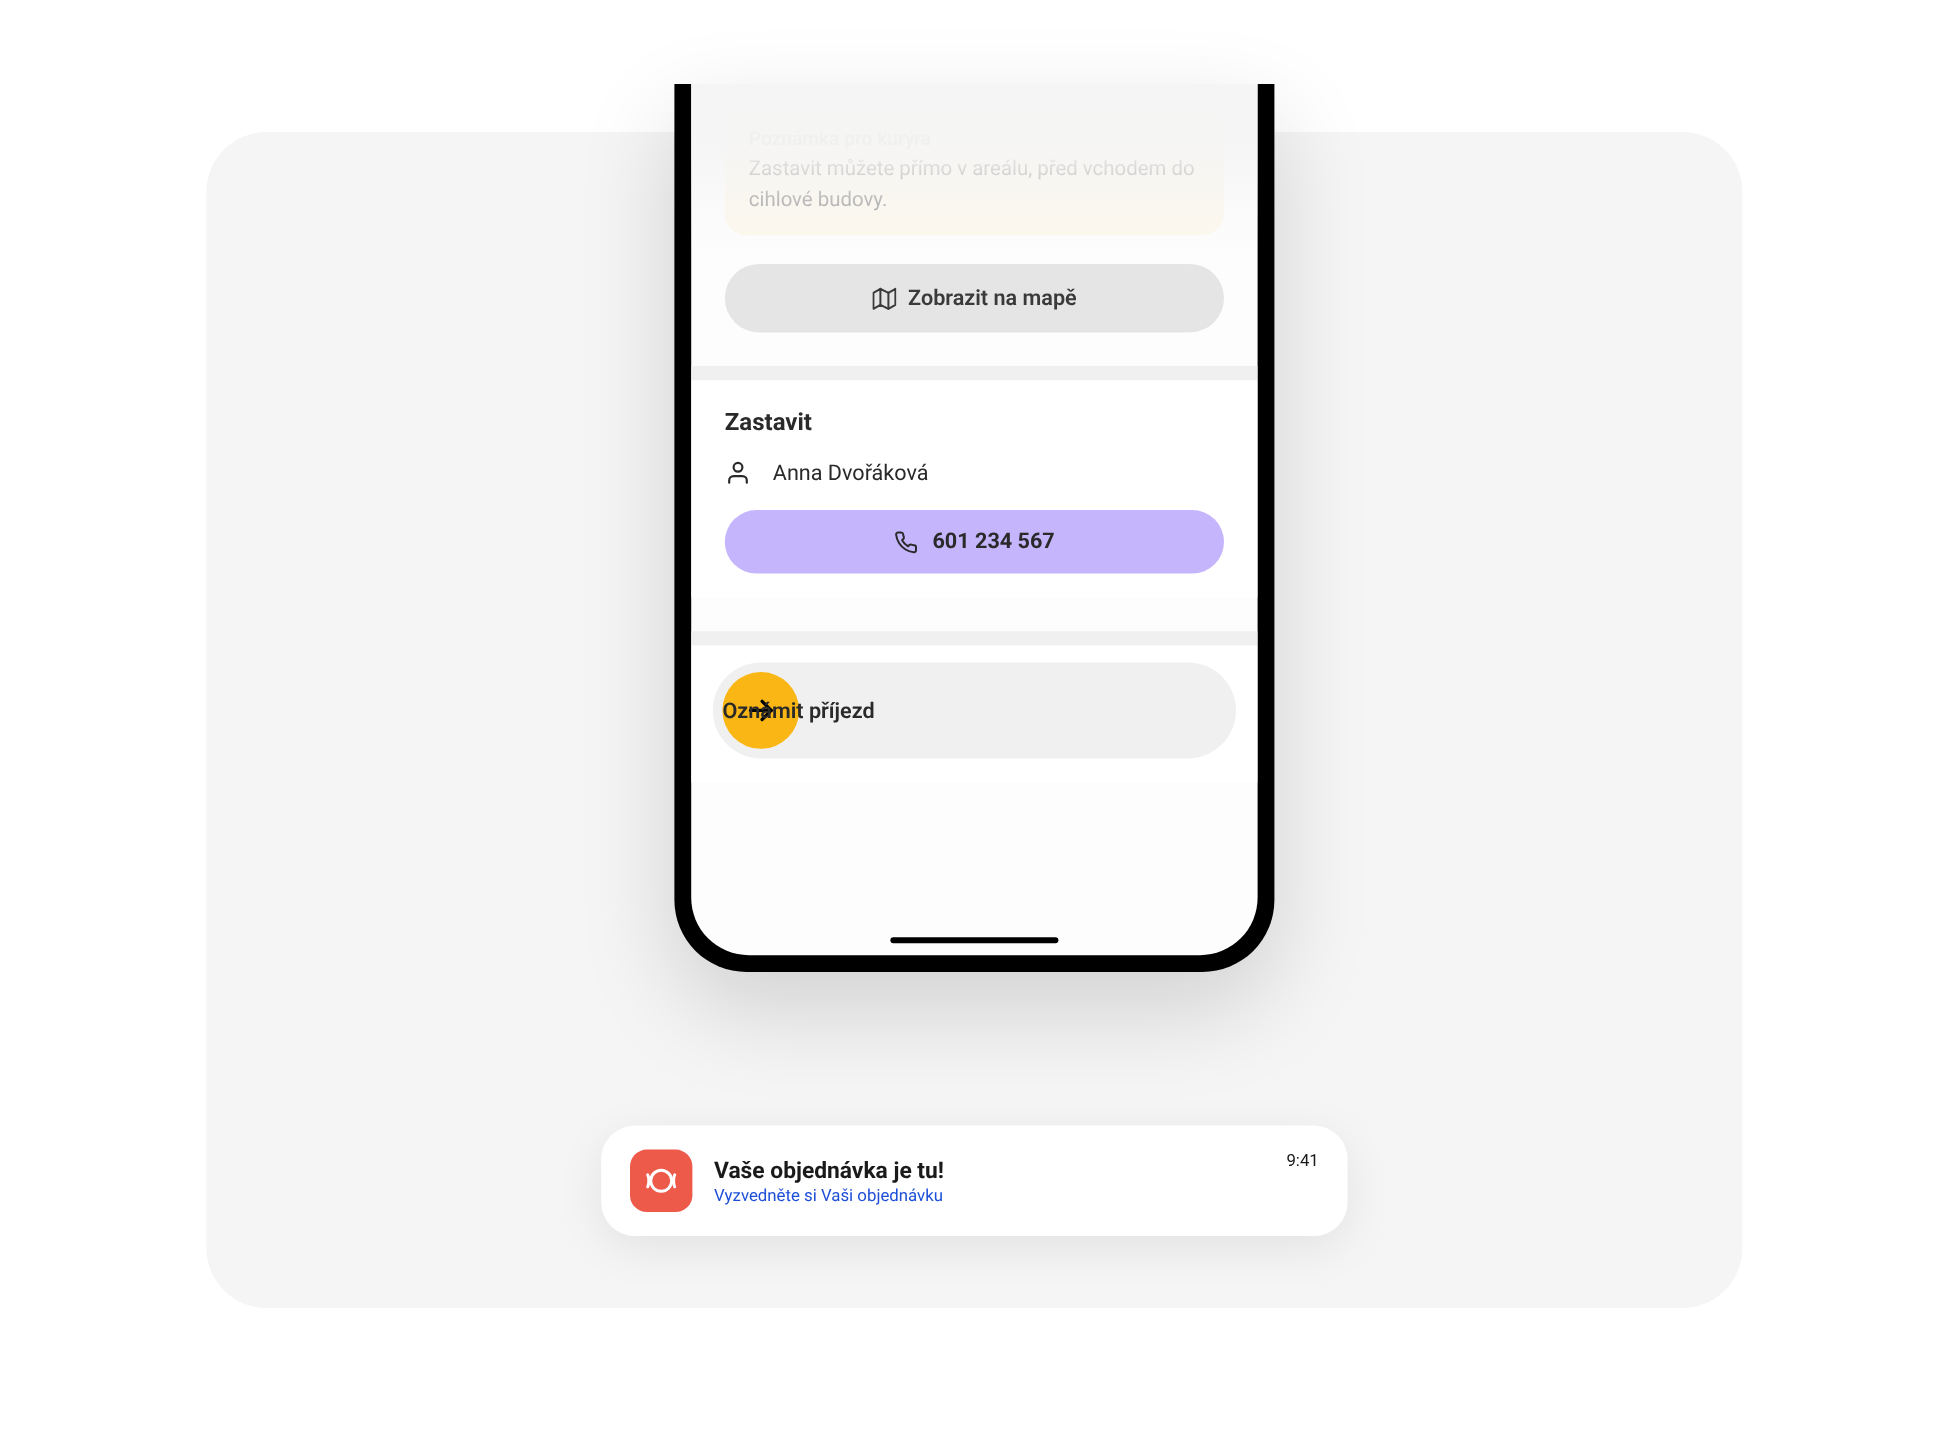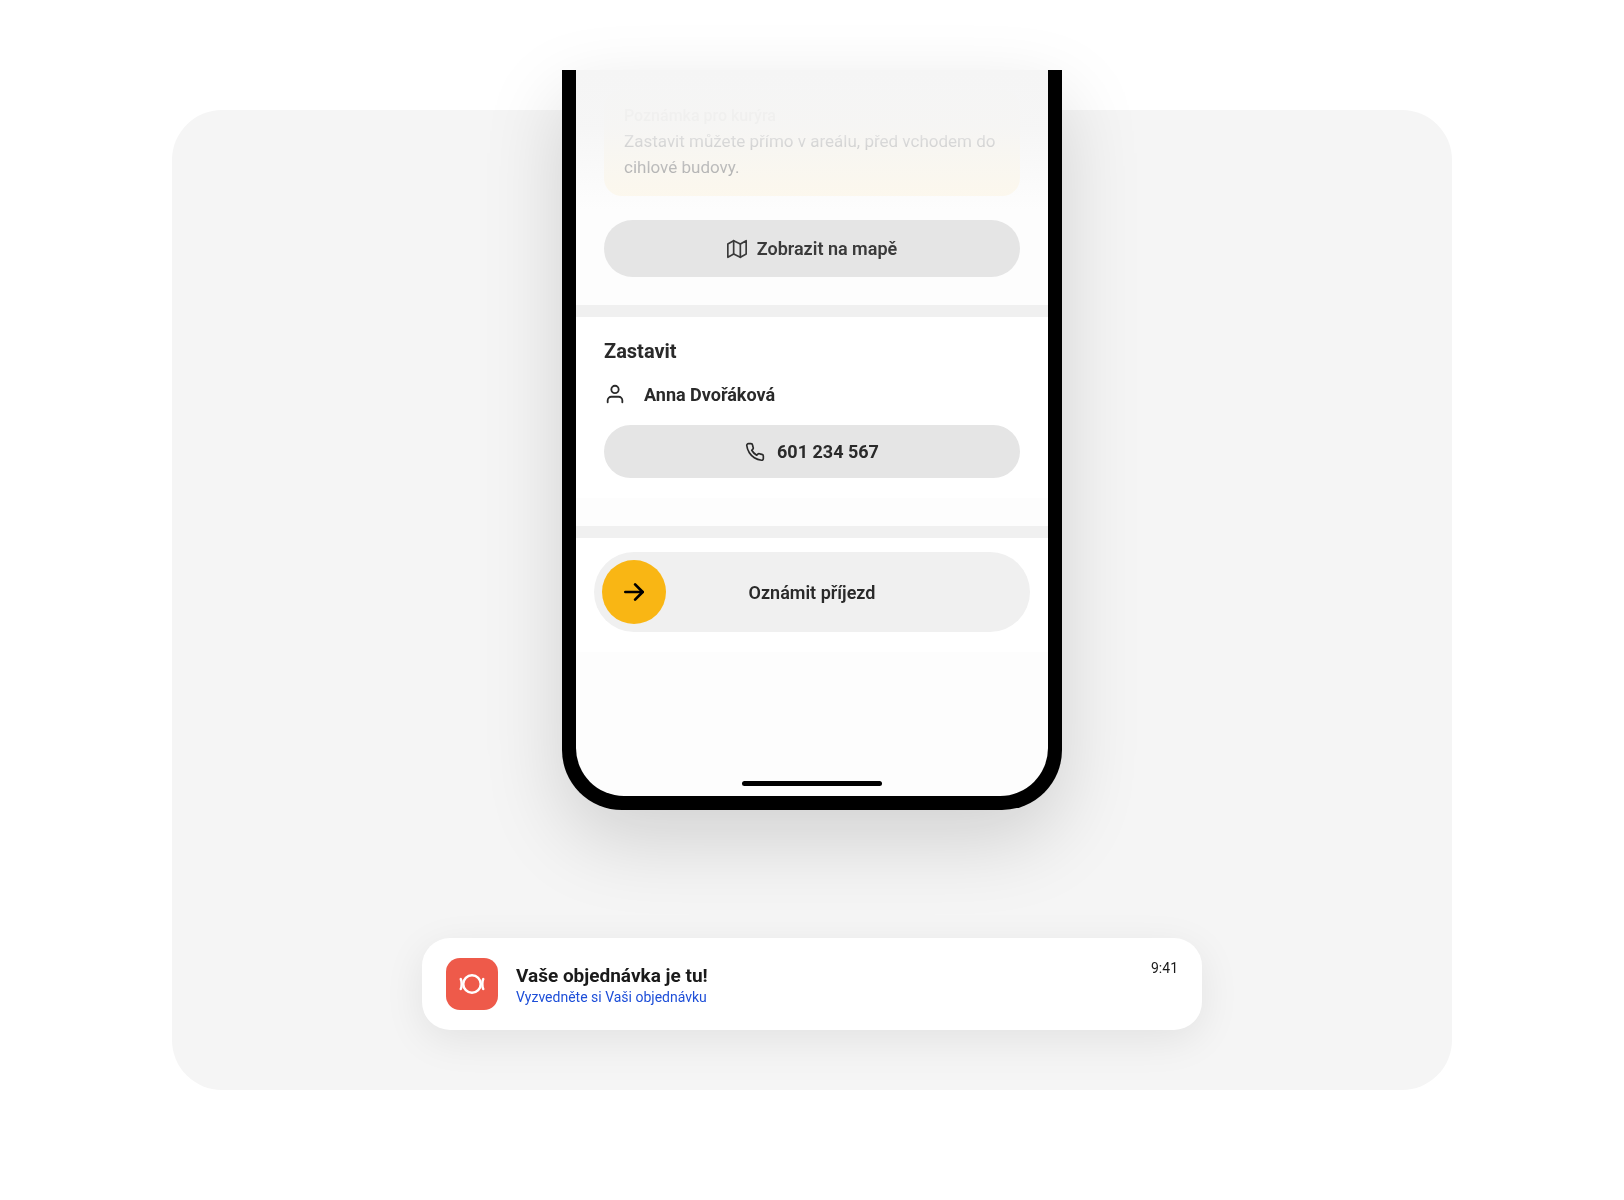--- a/index.html
+++ b/index.html
@@ -115,27 +115,27 @@
     
     .contact-name-row {
       display: flex;
       align-items: center;
       gap: 18px;
       margin-bottom: 20px;
     }
     
     .contact-name {
       font-size: 18px;
-      font-weight: 700;
+      font-weight: 400;
       color: #2a2a2a;
     }
     
     .phone-button {
       padding: 16px;
-      background: #e5e5e5;
+      background: #c4b5fd;
       border-radius: 30px;
       display: flex;
       align-items: center;
       justify-content: center;
       gap: 12px;
       font-size: 18px;
       font-weight: 700;
       color: #2a2a2a;
     }
     
@@ -160,21 +160,20 @@
       background: #f9b614;
       border-radius: 50%;
       display: flex;
       align-items: center;
       justify-content: center;
       flex-shrink: 0;
     }
     
     .arrival-text {
       flex: 1;
-      text-align: center;
       font-size: 18px;
       font-weight: 600;
       color: #2a2a2a;
       margin-left: -64px;
     }
     
     .home-indicator {
       position: absolute;
       bottom: 10px;
       left: 50%;
@@ -183,21 +182,21 @@
       height: 5px;
       background: #000;
       border-radius: 3px;
     }
     
     .notification {
       position: absolute;
       bottom: 60px;
       left: 50%;
       transform: translateX(-50%);
-      width: 780px;
+      width: 622px;
       background: #fff;
       border-radius: 28px;
       padding: 20px 24px;
       display: flex;
       align-items: center;
       gap: 18px;
       box-shadow: 0 10px 40px rgba(0,0,0,0.08);
     }
     
     .notification-icon {

